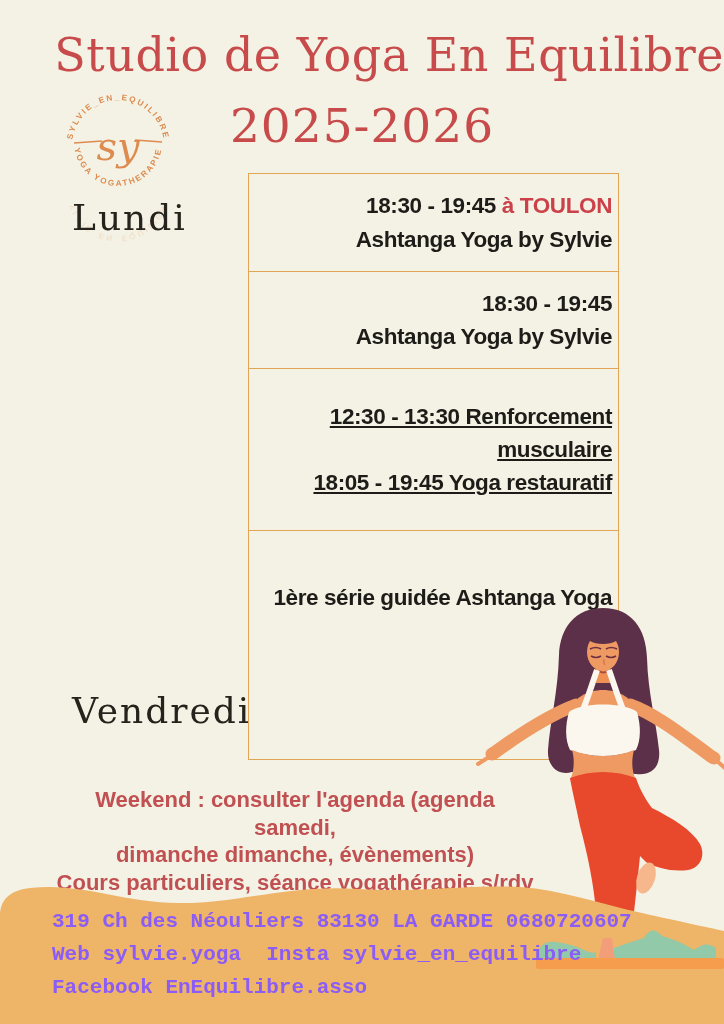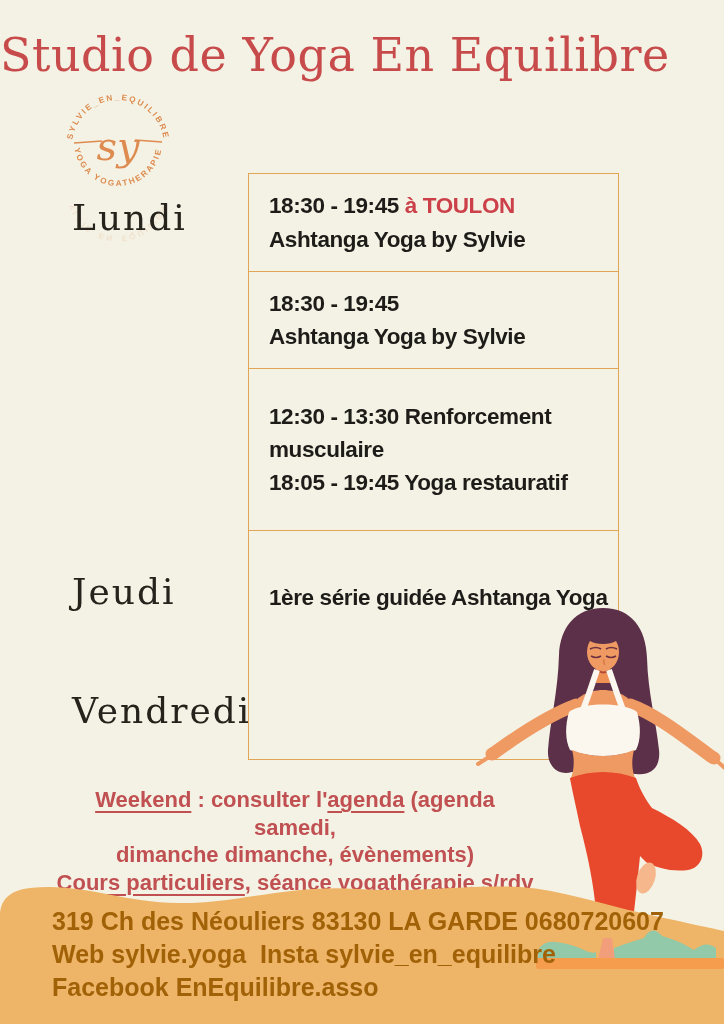--- a/index.html
+++ b/index.html
@@ -1,21 +1,21 @@
 <!DOCTYPE html>
 <html><head>
 <meta charset="utf-8">
 <style>
   html,body{margin:0;padding:0;}
   body{width:724px;height:1024px;overflow:hidden;background:#f4f2e5;}
   .poster{position:relative;width:724px;height:1024px;background:#f4f2e5;
           font-family:"Liberation Sans",sans-serif;}
 
   
-  .title{position:absolute;left:0;top:28px;width:724px;text-align:left;
+  .title{position:absolute;left:0;top:28px;width:724px;text-align:right;
          font-family:"DejaVu Serif",serif;font-size:46px;font-weight:500;
          color:#c84b4b;letter-spacing:.5px;margin:0;}
   .season{position:absolute;left:0;top:98px;width:724px;text-align:center;
           font-family:"DejaVu Serif",serif;font-size:47px;font-weight:500;
           color:#c84b4b;letter-spacing:1px;}
 
   .logo{position:absolute;left:58px;top:84px;width:120px;height:120px;}
   .logo-reflection{position:absolute;left:58px;top:206px;width:120px;height:46px;
                    overflow:hidden;opacity:.16;}
   .logo-reflection svg{transform:scaleY(-1);transform-origin:60px 23px;}
@@ -26,44 +26,45 @@
 
   
   .table{position:absolute;left:248px;top:173px;width:371px;height:587px;
          border:1.5px solid #e2a455;box-sizing:border-box;display:flex;
          flex-direction:column;}
   .trow{box-sizing:border-box;border-bottom:1.5px solid #e2a455;
         display:flex;flex-direction:column;justify-content:center;
         padding:0 6px 0 20px;font-size:22.5px;font-weight:700;
         letter-spacing:-0.4px;line-height:1.47;color:#1e1c18;}
   .trow:last-child{border-bottom:none;}
-  .r1{height:98px;} .r2{height:97px;} .r3{height:162px;} .r4{height:133px;} .r5{height:95px;}
+  .r1{height:98px;} .r2{height:97px;} .r3{height:162px;text-decoration:underline;} .r4{height:133px;} .r5{height:95px;}
   .loc{color:#cc4149;}
 
   
   .notes{position:absolute;left:55px;top:786px;width:480px;text-align:center;
          font-size:22px;font-weight:700;color:#c05051;line-height:27.5px;}
-  .u{text-decoration:underline;text-underline-offset:4px;text-decoration-thickness:2px;text-align:center;}
+  .u{text-underline-offset:4px;text-decoration-thickness:2px;text-align:center;}
 
   
   .footer-svg{position:absolute;left:0;top:880px;width:724px;height:144px;z-index:2;}
   .footer-text{position:absolute;left:52px;top:905px;z-index:3;
-               font-size:25px;font-weight:700;color:#a16207;line-height:33px;}
+               font-size:21px;font-weight:700;color:#8b5cf6;line-height:33px;font-family:Liberation Mono, monospace;}
 
   
   .woman{position:absolute;left:460px;top:600px;width:264px;height:424px;z-index:1;}
 
-  .z0{z-index:0;}
+  .z0{z-index:0;text-align:right;}
 </style>
 </head>
 <body>
 
 <div class="poster">
 
   <h1 class="title">Studio de Yoga En Equilibre</h1>
+  <div class="season">2025-2026</div>
 
   <div class="logo">
     <svg width="120" height="120" viewBox="0 0 120 120">
       <defs>
         <path id="arcTop" d="M 14,62 A 46,46 0 0 1 106,62"></path>
         <path id="arcBot" d="M 16,58 A 44,44 0 0 0 104,58"></path>
       </defs>
       <text font-size="8.2" font-weight="700" letter-spacing="2" fill="#dd8b4f" font-family="Liberation Sans, sans-serif">
         <textPath href="#arcTop" startOffset="50%" text-anchor="middle">SYLVIE_EN_EQUILIBRE</textPath>
       </text>
@@ -85,21 +86,20 @@
       <text font-size="8.2" font-weight="700" letter-spacing="2" fill="#dd8b4f" font-family="Liberation Sans, sans-serif">
         <textPath href="#arcTopR" startOffset="50%" text-anchor="middle">SYLVIE_EN_EQUILIBRE</textPath>
       </text>
       <text font-size="8.2" font-weight="700" letter-spacing="2" fill="#dd8b4f" font-family="Liberation Sans, sans-serif">
         <textPath href="#arcBotR" startOffset="50%" text-anchor="middle">YOGA YOGATHERAPIE</textPath>
       </text>
     </svg>
   </div>
 
   <div class="day" style="top:197px">Lundi</div>
-  <div class="day" style="top:571px">Jeudi</div>
   <div class="day" style="top:690px">Vendredi</div>
 
   <div class="table z0">
     <div class="trow r1">
       <div><span>18:30 - 19:45</span> <span class="loc">à TOULON</span></div>
       <div>Ashtanga Yoga by Sylvie</div>
     </div>
     <div class="trow r2">
       <div>18:30 - 19:45</div>
       <div>Ashtanga Yoga by Sylvie</div>

